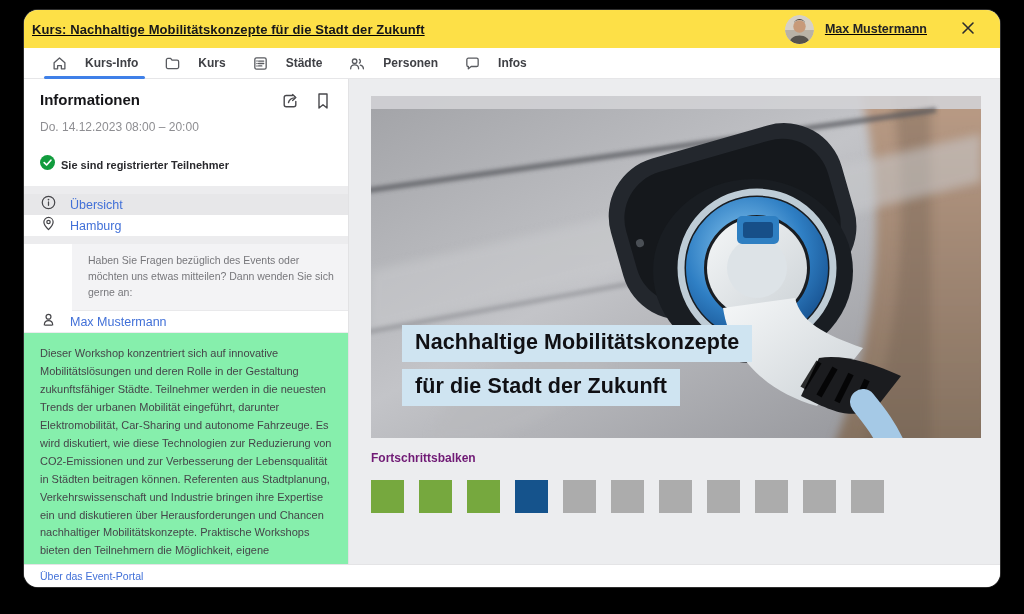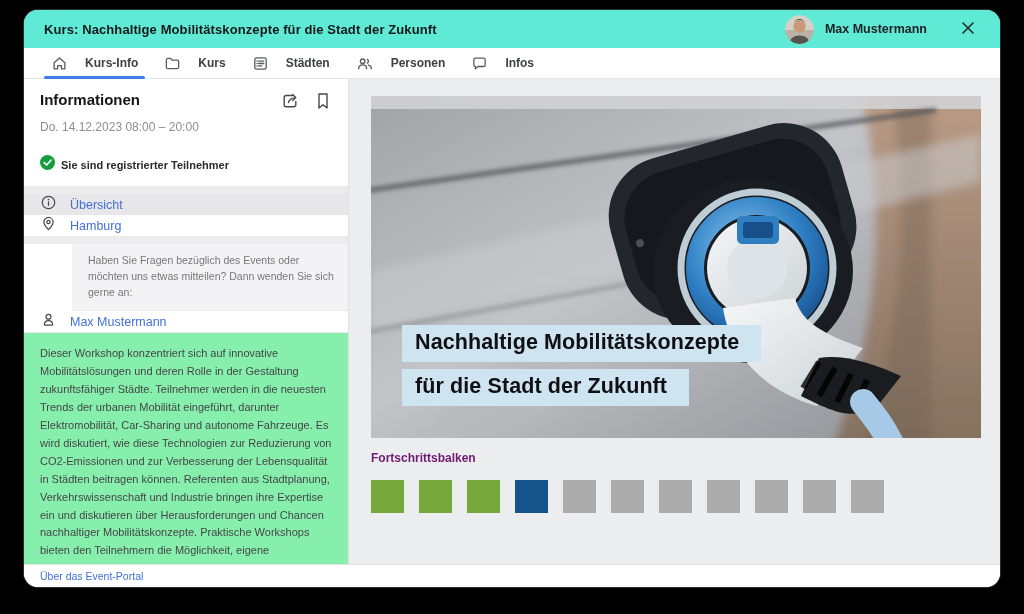--- a/index.html
+++ b/index.html
@@ -2,21 +2,21 @@
 <html><head>
 <meta charset="utf-8">
 <style>
   html,body{margin:0;padding:0;background:#000;width:1024px;height:614px;overflow:hidden;
     font-family:"Liberation Sans","DejaVu Sans",sans-serif;-webkit-font-smoothing:antialiased;}
   .window{position:absolute;left:24px;top:10px;width:976px;height:577px;background:#fff;
     border-radius:14px;overflow:hidden;box-shadow:0 0 0 1px #2e2e2e,0 18px 45px rgba(0,0,0,.55);
     display:flex;flex-direction:column;}
   
   .titlebar{height:38px;flex:0 0 38px;display:flex;align-items:center;justify-content:space-between;
-    padding:0 22px 0 20px;background:#5eead4;}
+    padding:0 22px 0 8px;background:#fde047;text-decoration:underline;}
   .titlebar .title{font-size:13px;font-weight:bold;color:#17171a;letter-spacing:.1px;}
   .titlebar-right{display:flex;align-items:center;gap:11px;}
   .avatar{width:29px;height:29px;border-radius:50%;overflow:hidden;display:block;}
   .username{font-size:12.5px;font-weight:bold;color:#222226;margin-right:20px;}
   .closebtn{border:none;background:none;padding:2px;cursor:pointer;display:flex;align-items:center;}
   
   .tabbar{height:30px;flex:0 0 30px;display:flex;align-items:stretch;padding:0 10px 0 14px;
     border-bottom:1px solid #e6e6e8;background:#fff;}
   .tab{display:flex;align-items:center;gap:17px;padding:0 13px;position:relative;cursor:pointer;}
   .tab .tlabel{font-size:12px;font-weight:600;color:#3f4045;}
@@ -43,21 +43,21 @@
     color:#77777b;border-bottom:1px solid #e9e9eb;margin-left:48px;}
   .nav-row.contact{height:34px;border-bottom:1px solid #ececee;}
   .desc{margin:0;padding:12px 16px;font-size:11px;line-height:1.63;color:#454549;background:#86efac;}
   
   .main{flex:1 1 auto;display:flex;flex-direction:column;min-width:0;}
   .hero{position:relative;margin:17px 19px 0 22px;height:342px;flex:0 0 342px;overflow:hidden;}
   .hero svg.photo{position:absolute;inset:0;display:block;}
   .overlay{position:absolute;left:31px;top:229px;display:flex;flex-direction:column;
     align-items:flex-start;gap:7px;}
   .hl{display:inline-block;background:#cfe4f1;color:#101014;font-size:21.5px;font-weight:bold;
-    padding:5px 22px 7px 13px;letter-spacing:.1px;}
+    padding:5px 13px 7px 13px;letter-spacing:.1px;}
   .progress-label{margin:13px 0 0 22px;font-size:12px;font-weight:bold;color:#701a75;}
   .progress-bar{margin:15px 0 0 22px;display:flex;gap:15px;}
   .sq{width:33px;height:33px;}
   
   .footer{height:22px;flex:0 0 22px;background:#fff;border-top:1px solid #e4e4e6;
     display:flex;align-items:center;padding:0 16px;}
   .footer a{font-size:10.5px;color:#4170d8;text-decoration:none;cursor:pointer;}
 </style>
 </head>
 <body>
@@ -112,21 +112,21 @@
       <span class="tlabel">Kurs</span>
     </div>
     <div class="tab">
       <span class="ticon">
         <svg width="17" height="17" viewBox="0 0 18 18" fill="none" stroke="#595b60" stroke-width="1.4" stroke-linejoin="round" stroke-linecap="round">
           <rect x="3" y="3" width="12" height="12" rx="1.8"></rect>
           <path d="M7 6.4 H12.4 M7 9 H12.4 M7 11.6 H10.4"></path>
           <path d="M5.3 6.4 h.01 M5.3 9 h.01 M5.3 11.6 h.01" stroke-width="1.6"></path>
         </svg>
       </span>
-      <span class="tlabel">Städten</span>
+      <span class="tlabel">Städte</span>
     </div>
     <div class="tab">
       <span class="ticon">
         <svg width="18" height="17" viewBox="0 0 19 18" fill="none" stroke="#595b60" stroke-width="1.4" stroke-linejoin="round" stroke-linecap="round">
           <circle cx="7" cy="6.6" r="2.4"></circle>
           <path d="M2.8 14.6 c0-2.6 1.9-4.1 4.2-4.1 s4.2 1.5 4.2 4.1"></path>
           <path d="M12 4.6 a2.4 2.4 0 0 1 0 4"></path>
           <path d="M13 10.8 c2 .4 3.3 1.8 3.3 3.8"></path>
         </svg>
       </span>

